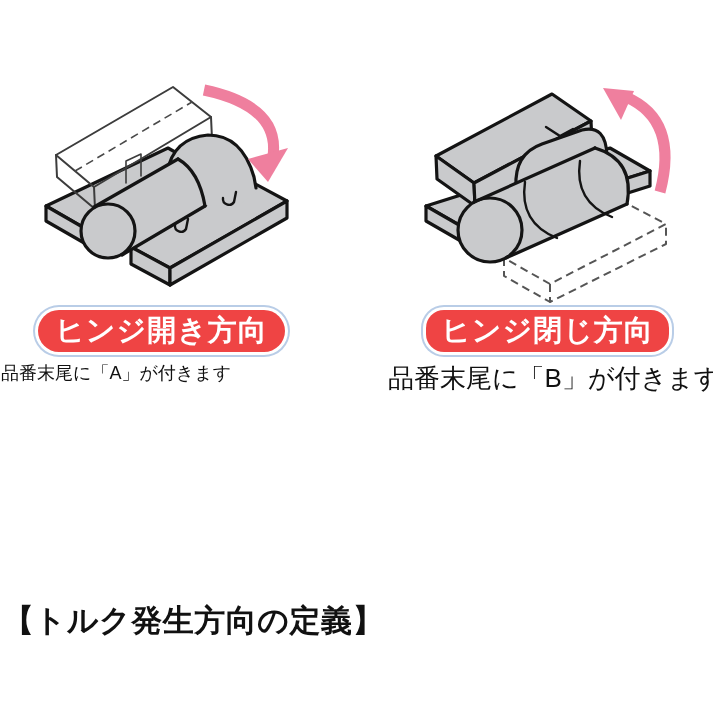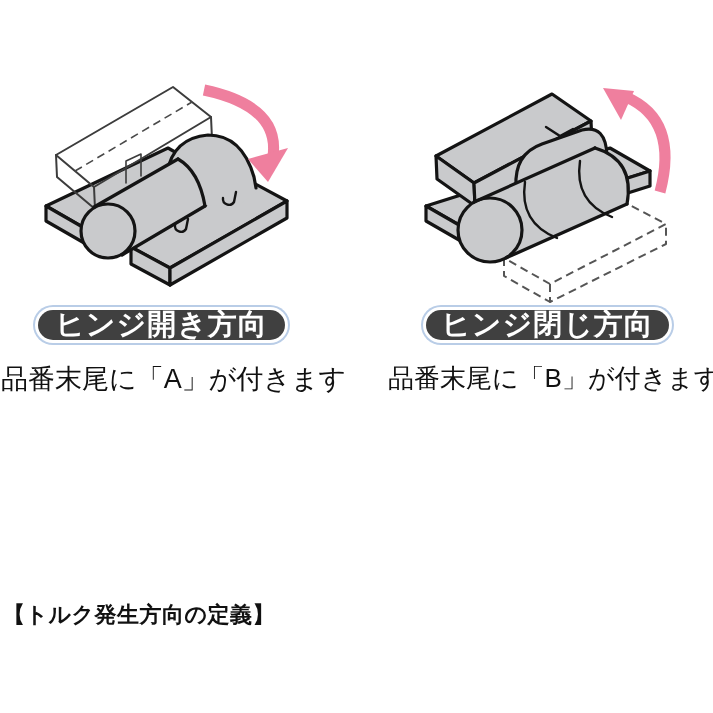--- a/index.html
+++ b/index.html
@@ -16,35 +16,35 @@
   
   .phantom{fill:none;stroke:#3c3c3c;stroke-width:2;stroke-linejoin:round;stroke-linecap:round;}
   .phantom-detail{fill:none;stroke:#3c3c3c;stroke-width:1.6;stroke-linecap:round;}
   .axis-dash{fill:none;stroke:#4a4a4a;stroke-width:1.6;stroke-dasharray:8,5;}
   .ghost-dash{fill:none;stroke:#555555;stroke-width:2;stroke-dasharray:8,5;stroke-linejoin:round;}
   
   .arrow-body{fill:none;stroke:#ef7f9e;stroke-width:11;}
   .arrow-head{fill:#ef7f9e;stroke:none;}
   
   .direction-badge{
-    position:absolute;height:30px;border-radius:21px;background:#404040;
+    position:absolute;height:42px;border-radius:21px;background:#ef4444;
     color:#ffffff;font-weight:bold;font-size:29px;letter-spacing:1px;
     display:flex;align-items:center;justify-content:center;
     box-shadow:0 0 0 3px #ffffff,0 0 0 5px #b9cde7;
   }
   .badge-open{left:38px;top:310px;width:247px;}
   .badge-close{left:426px;top:310px;width:243px;border-radius:18px;}
   
-  .caption{position:absolute;top:361px;color:#111111;font-size:27px;white-space:nowrap;}
+  .caption{position:absolute;top:361px;color:#111111;font-size:18px;white-space:nowrap;}
   .caption-open{left:1px;}
   .caption-close{left:388px;font-size:26px;}
   
   .section-heading{
     position:absolute;left:3px;top:600px;color:#111111;
-    font-size:22px;font-weight:bold;white-space:nowrap;letter-spacing:0.5px;
+    font-size:31px;font-weight:bold;white-space:nowrap;letter-spacing:0.5px;
   }
 </style>
 </head>
 <body>
 
 <svg class="figure-illustration" style="left:40px;top:84px;" width="260" height="221" viewBox="0 0 260 221">
 
   <g>
     <path class="metal" d="M6,122 L128,64 L168,87 L46,145 Z"></path>
     <path class="metal" d="M6,122 L6,137 L46,160 L46,145 Z"></path>

